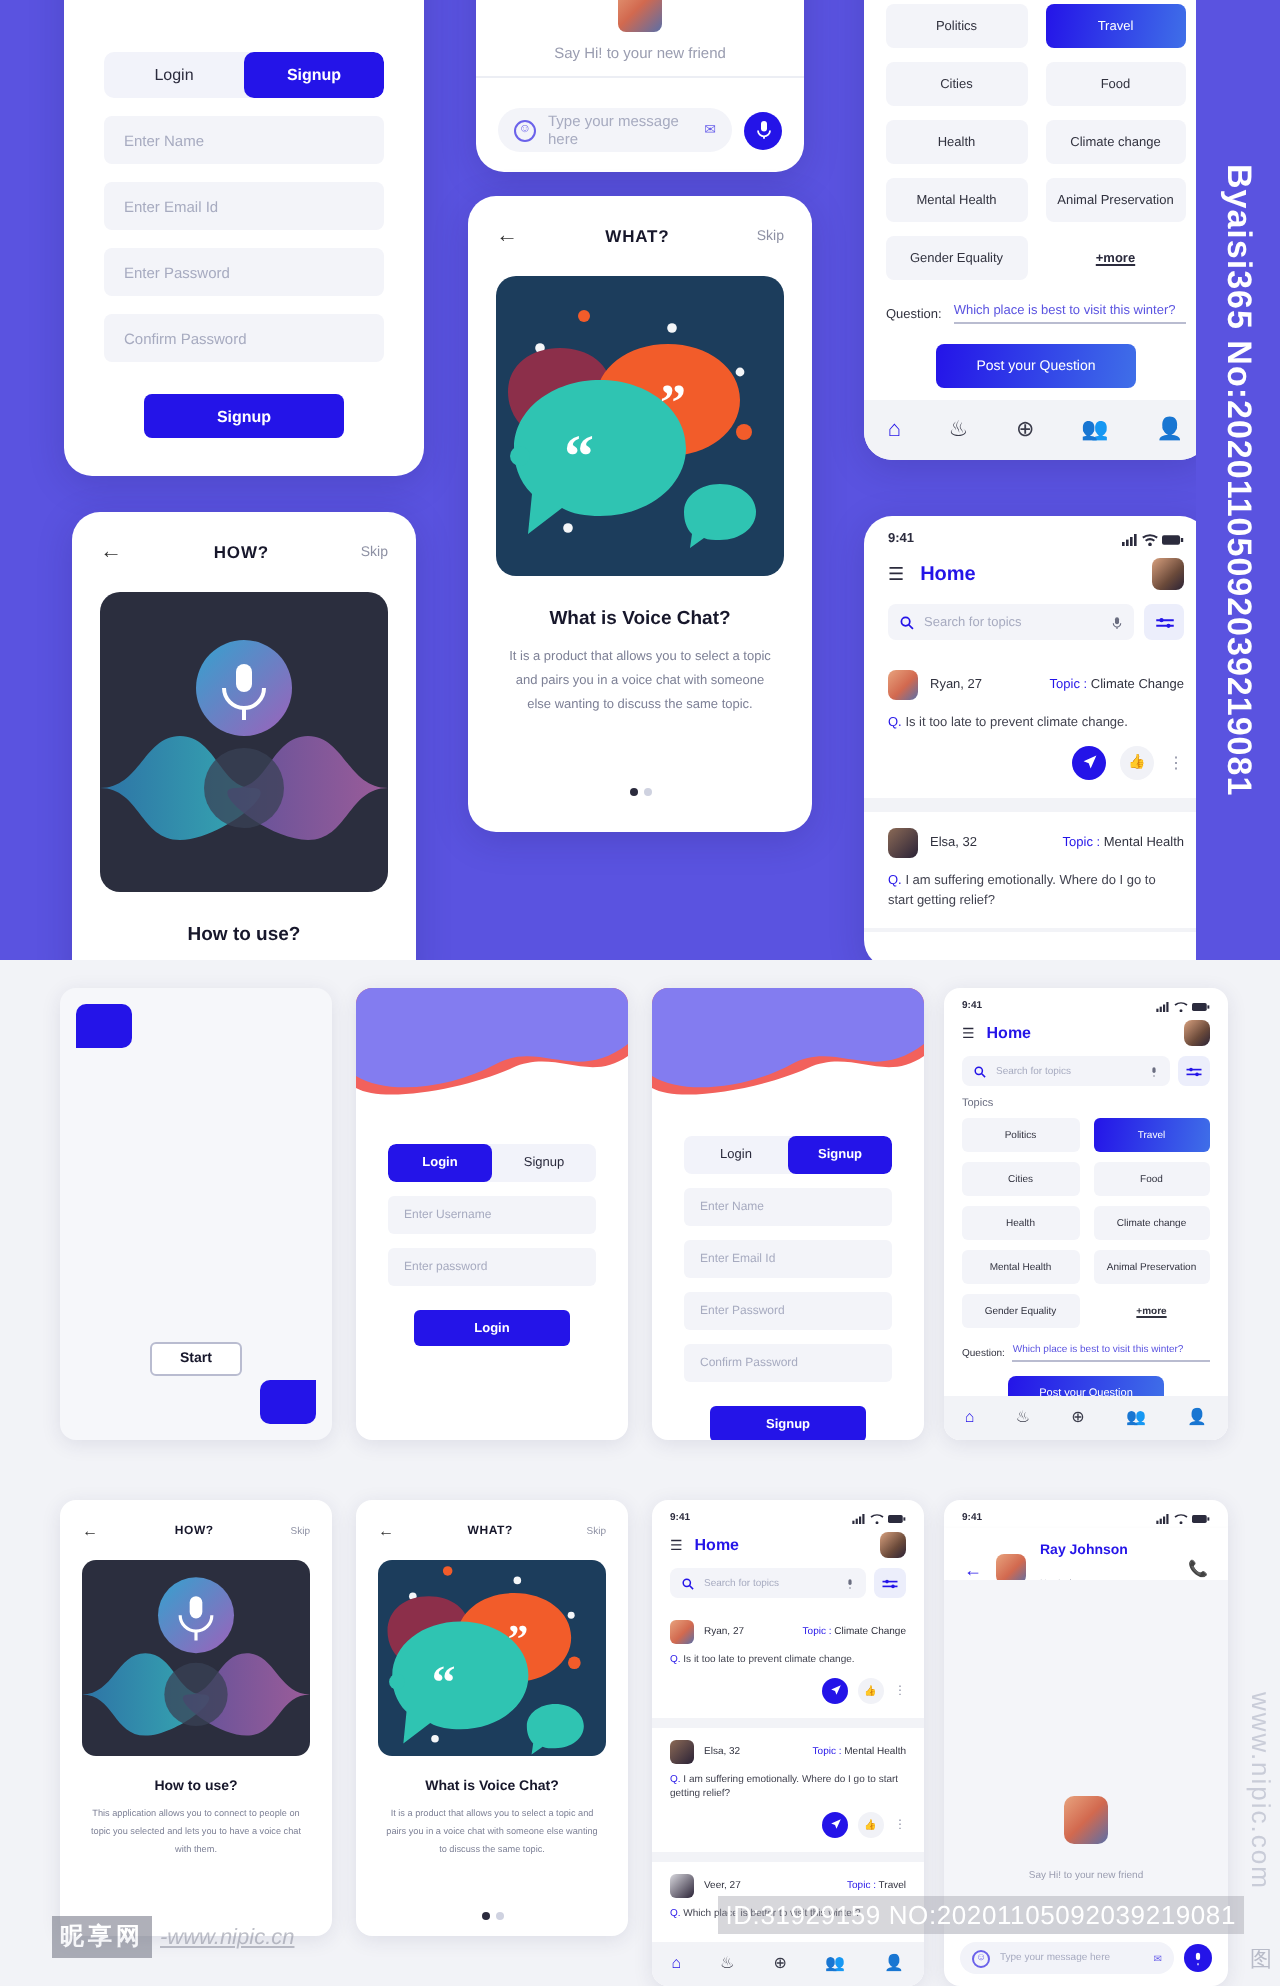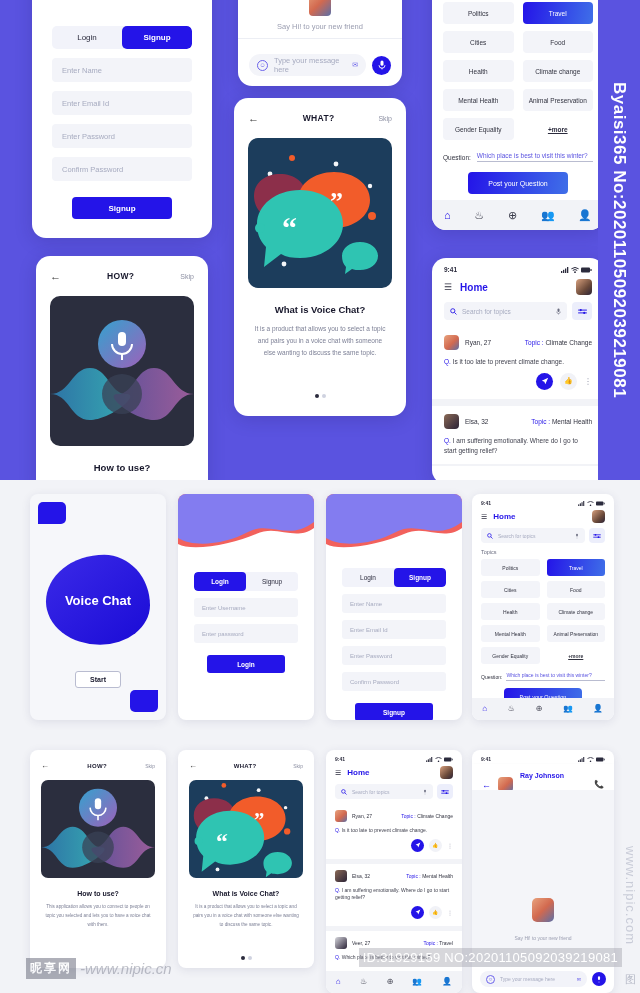--- a/index.html
+++ b/index.html
@@ -241,21 +241,21 @@
   .mini-nav { position:absolute; bottom:0; left:0; width:100%; height:22px;
               background:#f2f3f7; display:flex; align-items:center; justify-content:space-around; }
   .mini-nav .nav-ic { font-size:8px; color:#3a3b4a; line-height:1; }
   .mini-nav .nav-ic.on { color:#2414e8; }
 
   
   .wm-nipic { position:absolute; left:26px; bottom:14px; display:flex;
               align-items:center; gap:4px; opacity:.55; z-index:60; }
   .wm-nipic .logo { background:#6e7180; color:#fff; font-size:12px;
                     letter-spacing:2px; padding:2px 4px; font-weight:bold; }
-  .wm-nipic .url { color:#8a8d9c; font-size:15px; font-style:italic; }
+  .wm-nipic .url { color:#8a8d9c; font-size:11px; font-style:italic;text-decoration:underline; }
   .wm-id { position:absolute; right:18px; bottom:26px; z-index:60;
            background:rgba(150,150,160,.38); color:#fff; font-size:13px;
            padding:2px 4px; letter-spacing:.3px; white-space:nowrap;margin-left:23px; }
   .wm-vert { position:absolute; right:2px; bottom:48px; z-index:55;
              writing-mode:vertical-rl; color:#c9ccd8; font-size:13px;
              letter-spacing:1px; }
   .wm-cn { position:absolute; right:4px; bottom:6px; z-index:60;
            color:#b8bbc8; font-size:11px; }
 </style>
 </head>
@@ -469,23 +469,20 @@
   <div class="watermark-side">
     <span>Byaisi365 No:20201105092039219081</span>
   </div>
 </div>
 
 <div class="band2"></div>
 
 <div class="mk" id="mk-splash">
   <div class="splash-corner-tl"></div>
   <div class="splash-corner-br"></div>
-  <div class="splash-blob">
-    <span>Voice Chat</span>
-  </div>
   <div class="start-btn">Start</div>
 </div>
 
 <div class="mk" id="mk-login">
   <div class="wave">
     <svg width="100%" height="100%" viewBox="0 0 136 72" preserveAspectRatio="none">
       <path d="M0 0h136v34c-20 14-36-4-58 6S14 58 0 50z" fill="#f2615c"></path>
       <path d="M0 0h136v28c-26 20-44-2-66 10S16 54 0 44z" fill="#837cf0"></path>
     </svg>
   </div>

